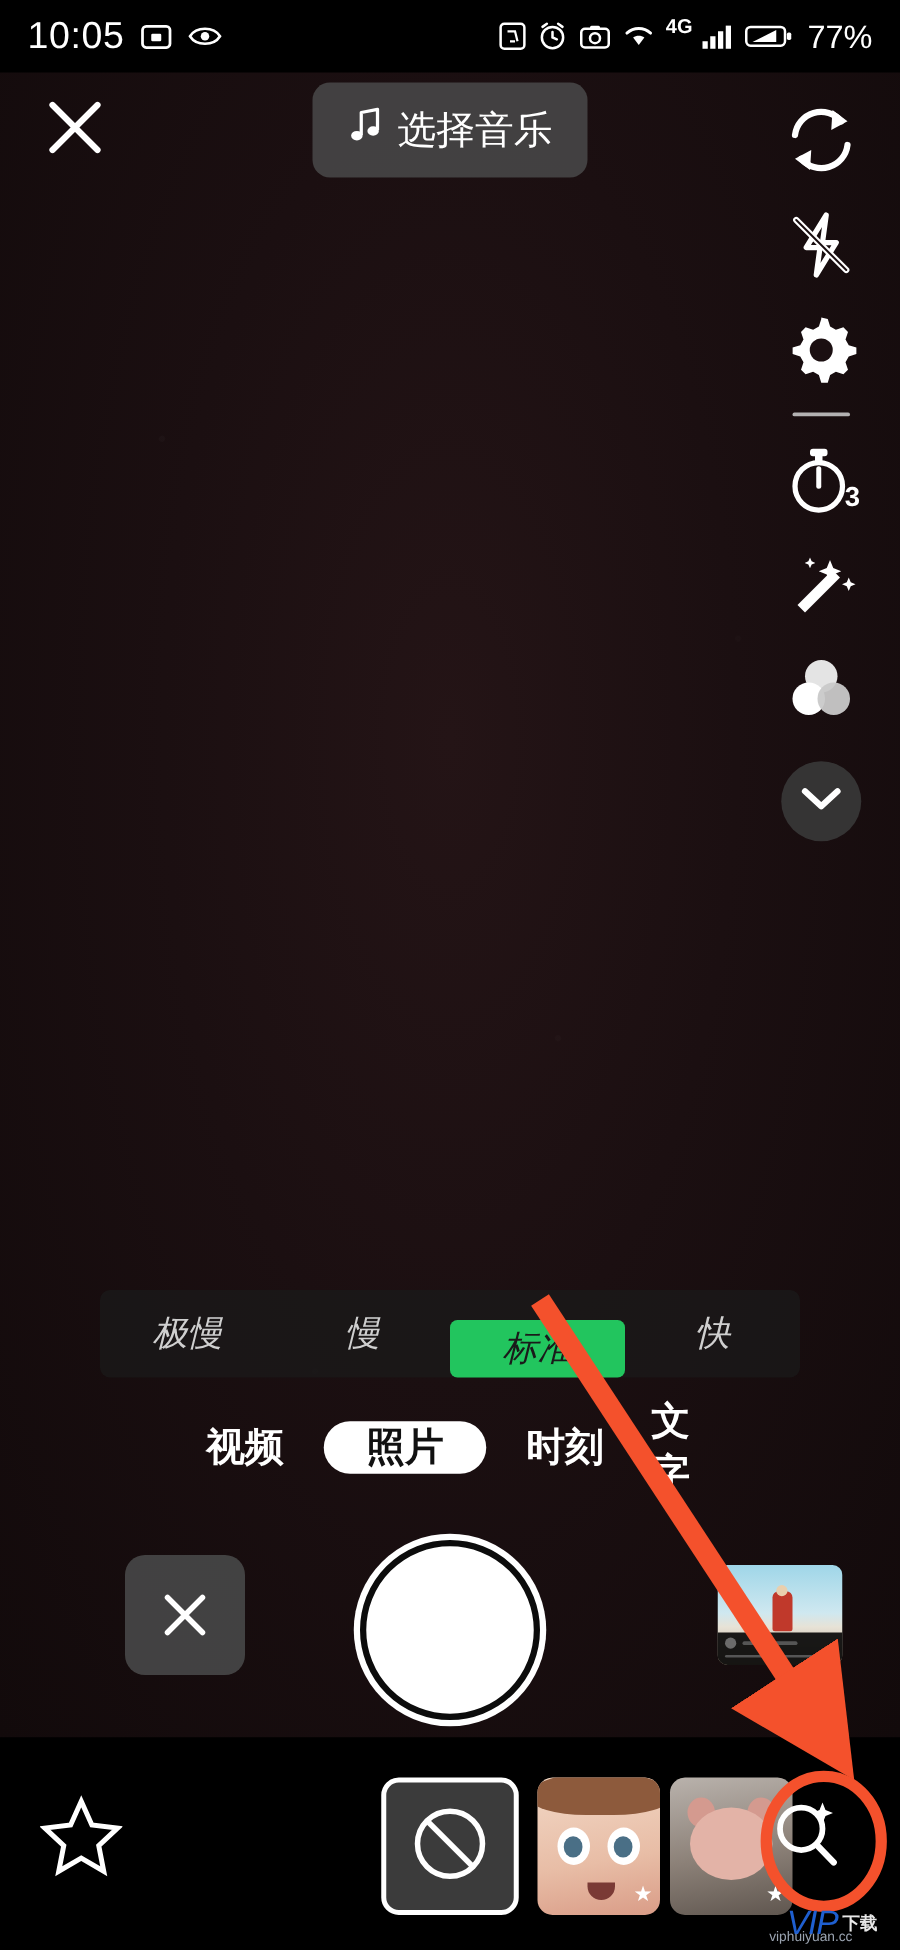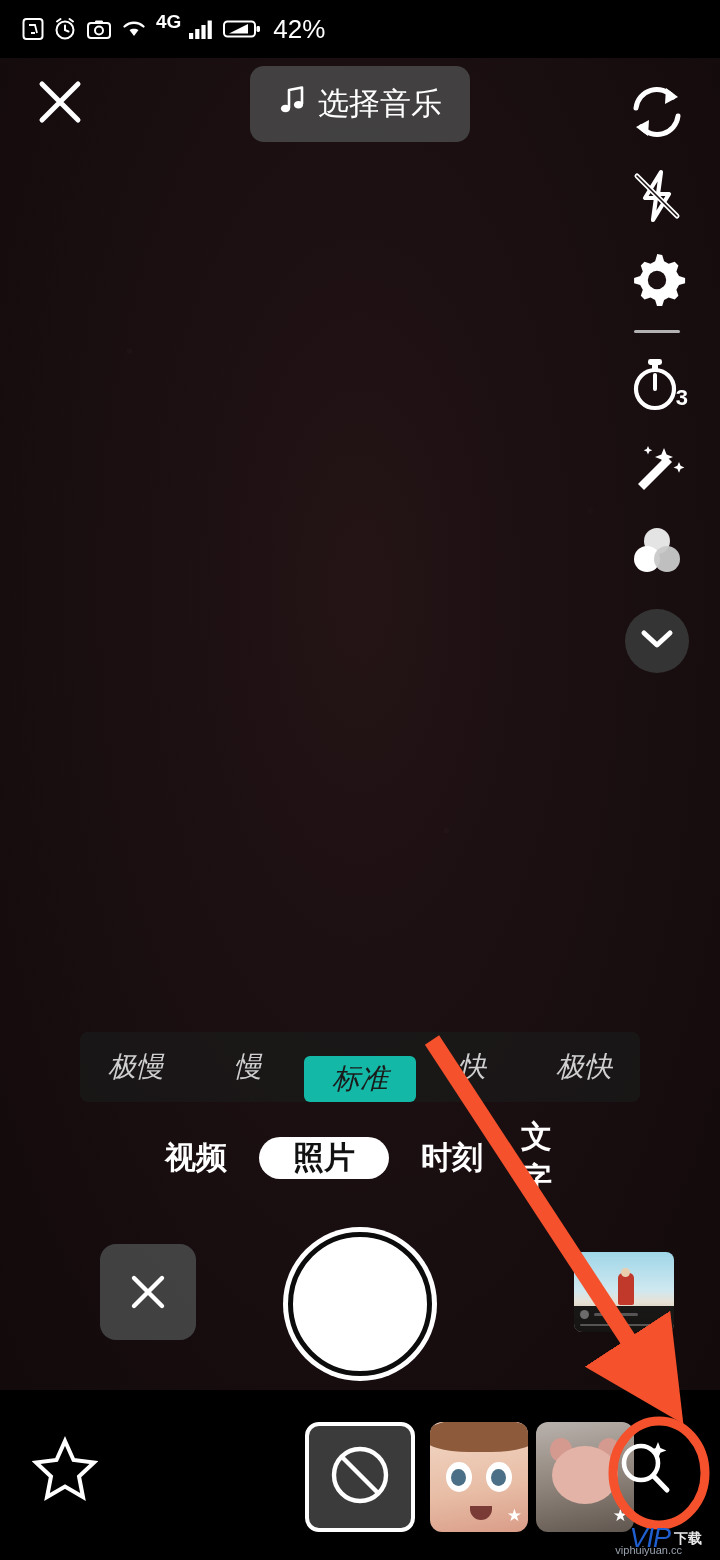--- a/index.html
+++ b/index.html
@@ -22,21 +22,21 @@
     display: flex; align-items: center; justify-content: space-between;
     padding: 0 22px;
     color: #fff;
     z-index: 40;
   }
   .status-left { display: flex; align-items: center; gap: 12px; }
   .status-time { font-size: 30px; font-weight: 500; letter-spacing: .5px; }
   .status-right { display: flex; align-items: center; gap: 9px; }
   .status-icon { display: inline-flex; align-items: center; justify-content: center; }
   .batt-text { font-size: 26px; font-weight: 500; margin-left: 3px; }
-  .net-4g { font-size: 19px; font-weight: 700; position: relative; top: -7px; margin-right: -2px; }
+  .net-4g { font-size: 16px; font-weight: 700; position: relative; top: -7px; margin-right: -2px; }
 
   
   .preview {
     position: absolute; top: 58px; left: 0; width: 720px; height: 1332px;
     background: radial-gradient(ellipse at 50% 40%, #241416 0%, #1b0f11 45%, #120a0b 100%);
     overflow: hidden;
   }
   .preview-noise {
     position: absolute; inset: 0;
     background-image:
@@ -91,21 +91,21 @@
     background: rgba(26,26,26,.72);
     border-radius: 8px;
     display: flex; align-items: stretch;
     z-index: 30;
   }
   .speed-item {
     flex: 1; display: flex; align-items: center; justify-content: center;
     color: #cfcfcf; font-size: 28px; font-style: italic;
   }
   .speed-item.active {
-    background: #14b8a6; color: #1a1a1a; border-radius: 6px; margin-top: 24px;
+    background: #22c55e; color: #1a1a1a; border-radius: 6px; margin-top: 24px;
   }
 
   
   .mode-row {
     position: absolute; left: 0; top: 1126px; width: 720px; height: 64px;
     display: flex; align-items: center; justify-content: center; gap: 26px;
     z-index: 30;
   }
   .mode-item { color: #fff; font-size: 31px; font-weight: 600; padding: 0 6px; }
   .mode-item.active {
@@ -184,20 +184,35 @@
   .wm-vip { font-size: 27px; font-weight: 400; color: #1f5fd0; letter-spacing: -1px; font-style: italic; }
   .wm-txt { font-size: 14px; font-weight: 700; color: #e8e8e8; }
   .wm-url { position: absolute; right: 20px; bottom: -2px; font-size: 11px; color: #9aa3b0; }
 </style>
 </head>
 <body>
 
 <div class="phone">
 
   <div class="statusbar">
+    <div class="status-left">
+      <span class="status-time">10:05</span>
+      <span class="status-icon">
+        <svg width="26" height="26" viewBox="0 0 26 26">
+            <rect x="2" y="5" width="22" height="17" rx="3" fill="none" stroke="#fff" stroke-width="2.2"></rect>
+            <rect x="9" y="11" width="8" height="6" rx="1" fill="#fff"></rect>
+          </svg>
+      </span>
+      <span class="status-icon">
+        <svg width="28" height="20" viewBox="0 0 28 20">
+            <path d="M2 10 C7 2, 21 2, 26 10 C21 18, 7 18, 2 10 Z" fill="none" stroke="#fff" stroke-width="2.1"></path>
+            <circle cx="14" cy="10" r="3.4" fill="#fff"></circle>
+          </svg>
+      </span>
+    </div>
     <div class="status-right">
       <span class="status-icon">
         <svg width="22" height="24" viewBox="0 0 22 24">
             <rect x="1.5" y="2" width="19" height="20" rx="3" fill="none" stroke="#fff" stroke-width="2"></rect>
             <path d="M7 8 L13 8 L15 16 M9 16 L13 16" stroke="#fff" stroke-width="1.8" fill="none"></path>
           </svg>
       </span>
       <span class="status-icon">
         <svg width="24" height="24" viewBox="0 0 24 24">
             <circle cx="12" cy="13" r="8.5" fill="none" stroke="#fff" stroke-width="2"></circle>
@@ -227,21 +242,21 @@
             <rect x="19.6" y="2.5" width="4.2" height="18.5" fill="#fff"></rect>
           </svg>
       </span>
       <span class="status-icon">
         <svg width="38" height="20" viewBox="0 0 38 20">
             <rect x="1" y="2.5" width="31" height="15" rx="3.5" fill="none" stroke="#fff" stroke-width="2"></rect>
             <rect x="33.5" y="7" width="3.5" height="6" rx="1.4" fill="#fff"></rect>
             <path d="M6 14.5 L25 5 L25 14.5 Z" fill="#fff"></path>
           </svg>
       </span>
-      <span class="batt-text">42%</span>
+      <span class="batt-text">77%</span>
     </div>
   </div>
 
   <div class="preview">
     <div class="preview-noise"></div>
   </div>
 
   <div class="close-btn">
     <svg width="52" height="52" viewBox="0 0 52 52">
         <path d="M8 8 L44 44 M44 8 L8 44" stroke="#fff" stroke-width="5" stroke-linecap="round"></path>
@@ -321,21 +336,20 @@
           </svg>
       </span>
     </div>
   </div>
 
   <div class="speed-bar">
     <div class="speed-item">极慢</div>
     <div class="speed-item">慢</div>
     <div class="speed-item active">标准</div>
     <div class="speed-item">快</div>
-    <div class="speed-item">极快</div>
   </div>
 
   <div class="mode-row">
     <div class="mode-item">视频</div>
     <div class="mode-item active">照片</div>
     <div class="mode-item">时刻</div>
     <div class="mode-item clipped">文字</div>
   </div>
 
   <div class="shutter-row">

